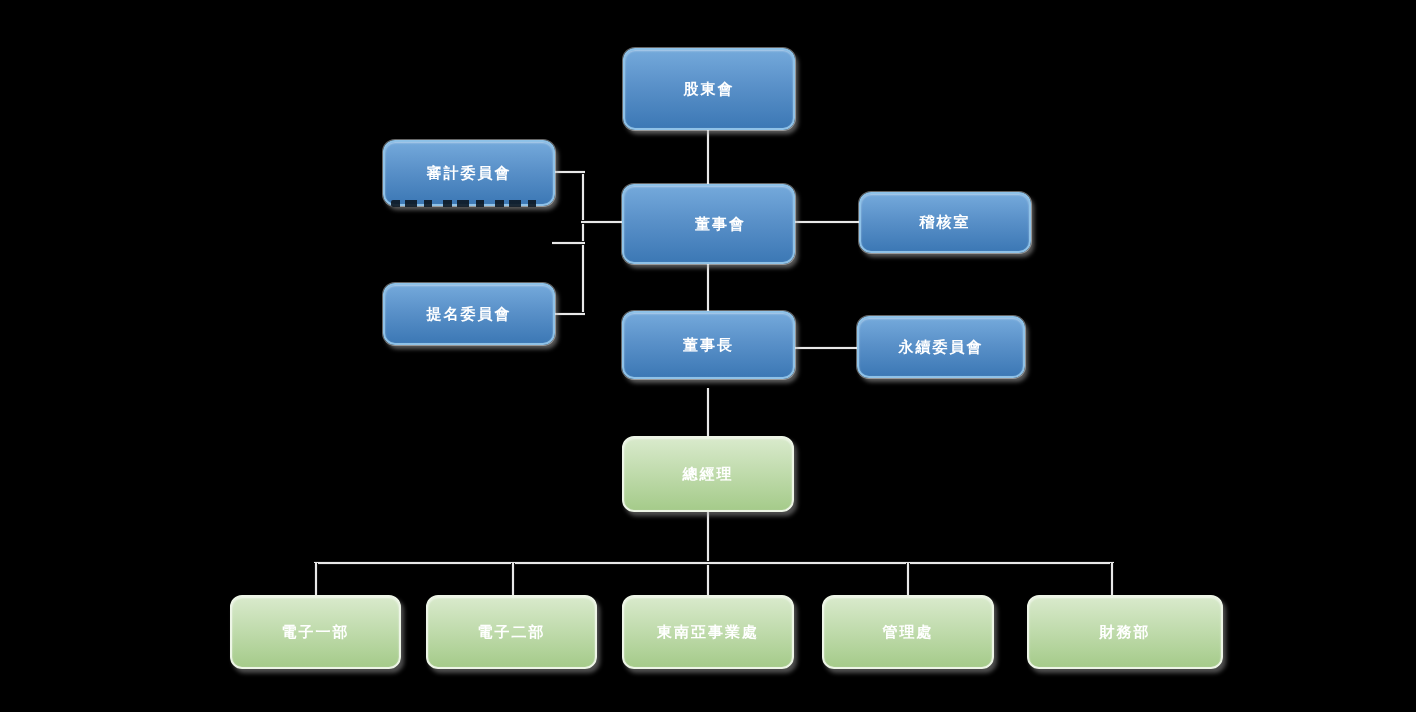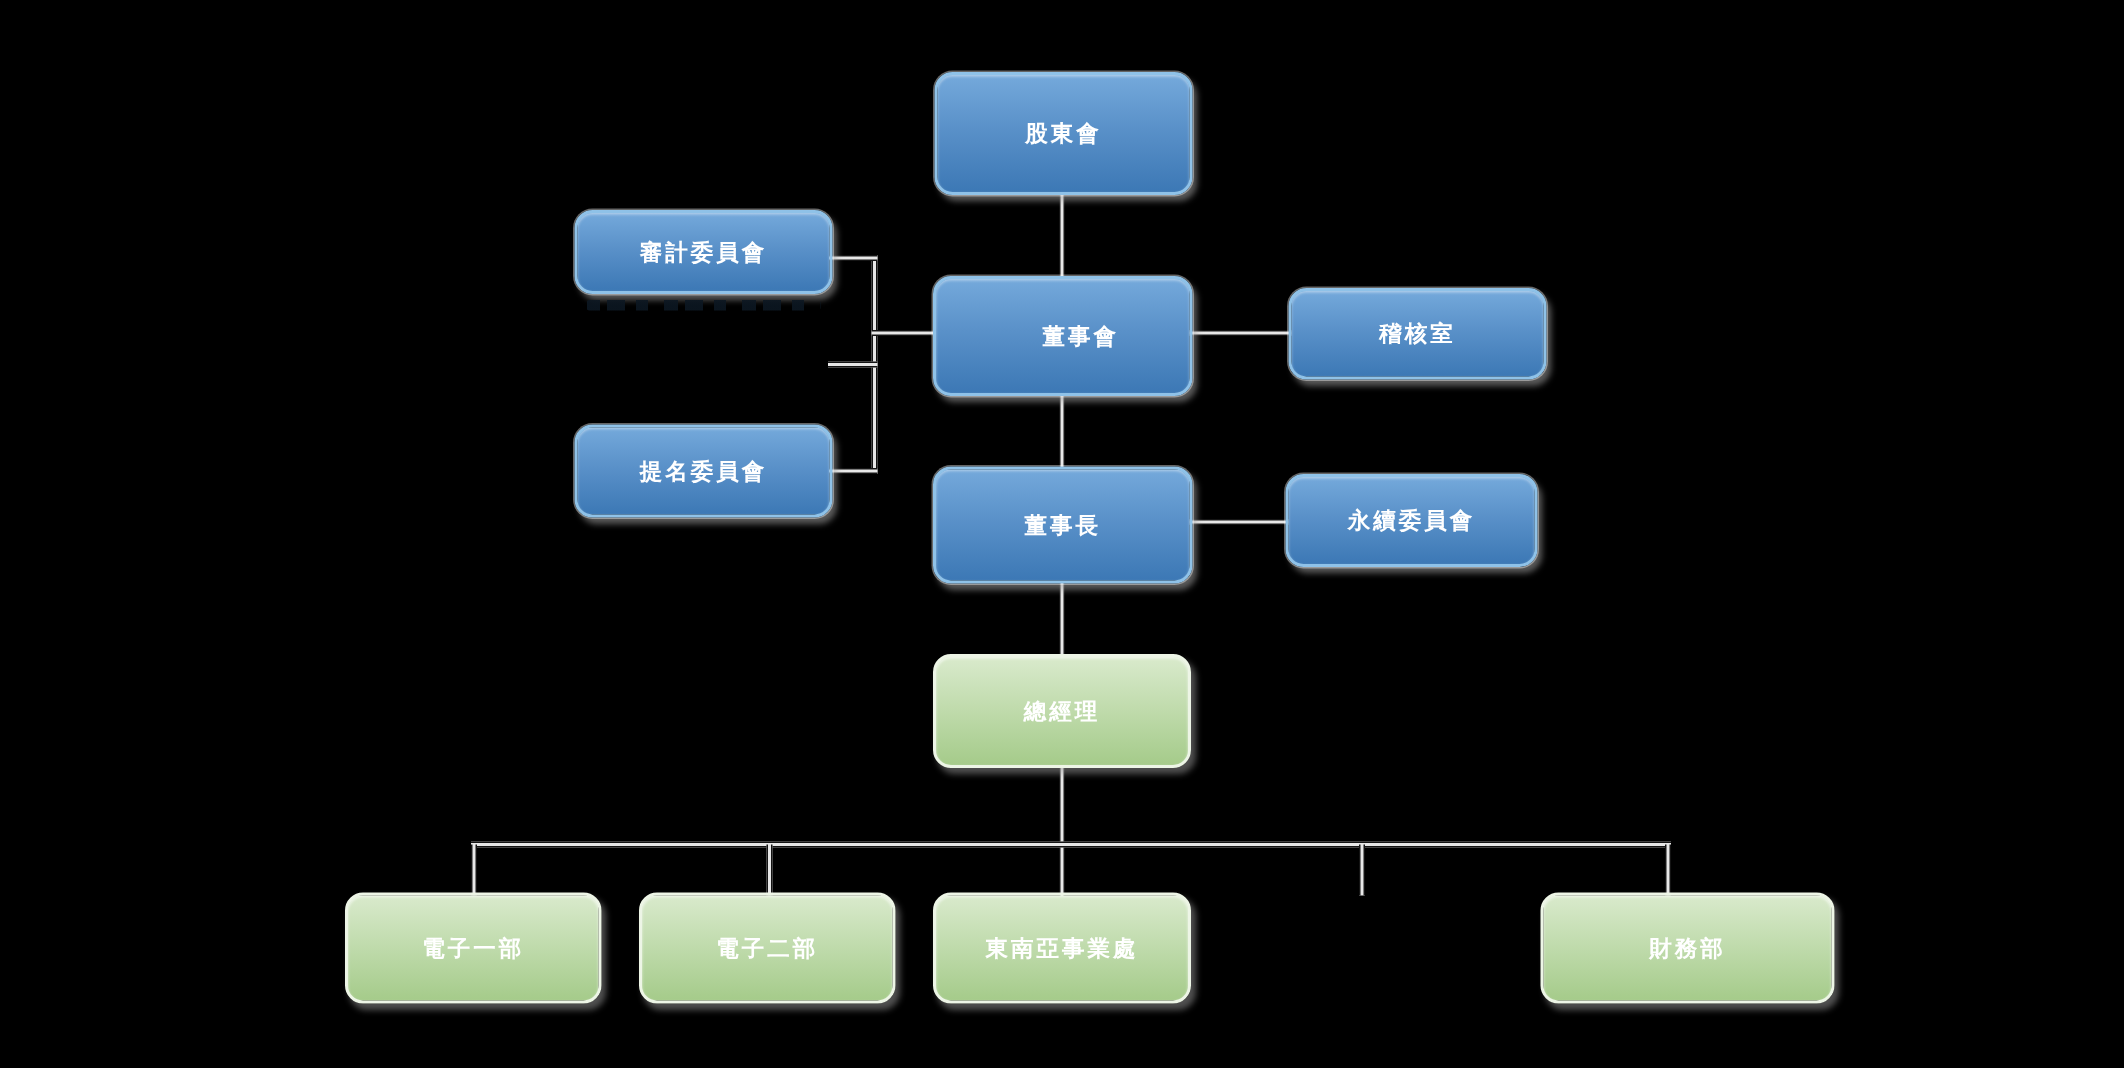--- a/index.html
+++ b/index.html
@@ -96,48 +96,51 @@
 
   <div class="hline" style="left:314px; top:561px; width:800px;"></div>
   <div class="vline" style="left:314px; top:563px; height:34px;"></div>
   <div class="vline" style="left:511px; top:563px; height:34px;"></div>
   <div class="vline" style="left:906px; top:563px; height:34px;"></div>
   <div class="vline" style="left:1110px; top:563px; height:34px;"></div>
 
   <div class="node blue" style="left:623px; top:48px;  width:172px; height:82px;">
     <span class="label">股東會</span>
   </div>
-  <div class="node blue" style="left:383px; top:140px; width:172px; height:56px;">
+  <div class="node blue" style="left:383px; top:140px; width:172px; height:66px;">
     <span class="label">審計委員會</span>
   </div>
   <div class="artifact"></div>
   <div class="node blue" style="left:383px; top:283px; width:172px; height:62px;text-align:right;">
     <span class="label">提名委員會</span>
   </div>
   <div class="node blue" style="left:622px; top:184px; width:173px; height:80px;padding-left:24px;">
     <span class="label">董事會</span>
   </div>
   <div class="node blue" style="left:859px; top:192px; width:172px; height:61px;">
     <span class="label">稽核室</span>
   </div>
-  <div class="node blue" style="left:622px; top:311px; width:173px; height:78px;">
+  <div class="node blue" style="left:622px; top:311px; width:173px; height:68px;">
     <span class="label">董事長</span>
   </div>
   <div class="node blue" style="left:857px; top:316px; width:168px; height:62px;">
     <span class="label">永續委員會</span>
   </div>
   <div class="node green" style="left:622px; top:436px; width:172px; height:76px;">
     <span class="label">總經理</span>
   </div>
   <div class="node green" style="left:230px; top:595px; width:171px; height:74px;">
     <span class="label">電子一部</span>
   </div>
   <div class="node green" style="left:426px; top:595px; width:171px; height:74px;">
     <span class="label">電子二部</span>
   </div>
   <div class="node green" style="left:622px; top:595px; width:172px; height:74px;">
     <span class="label">東南亞事業處</span>
   </div>
+  <div class="node green" style="left:822px; top:595px; width:172px; height:74px;">
+    <span class="label">管理處</span>
+  </div>
   <div class="node green" style="left:1027px; top:595px; width:196px; height:74px;">
     <span class="label">財務部</span>
   </div>
 
 </div>
 
 </body></html>

